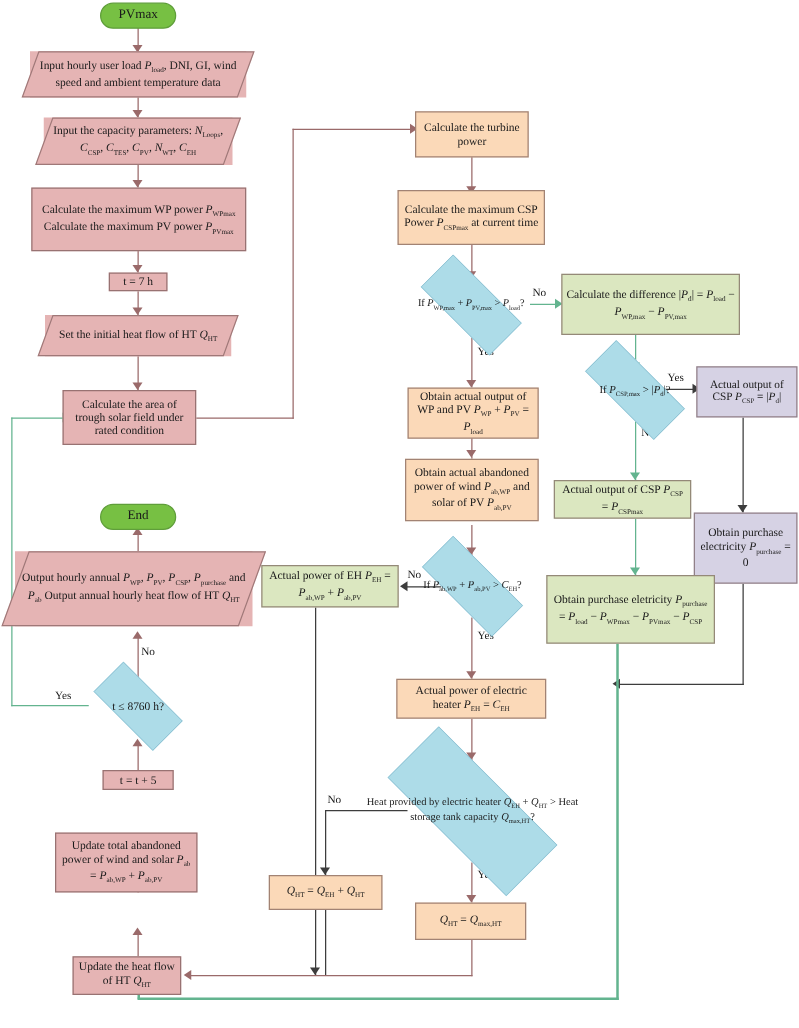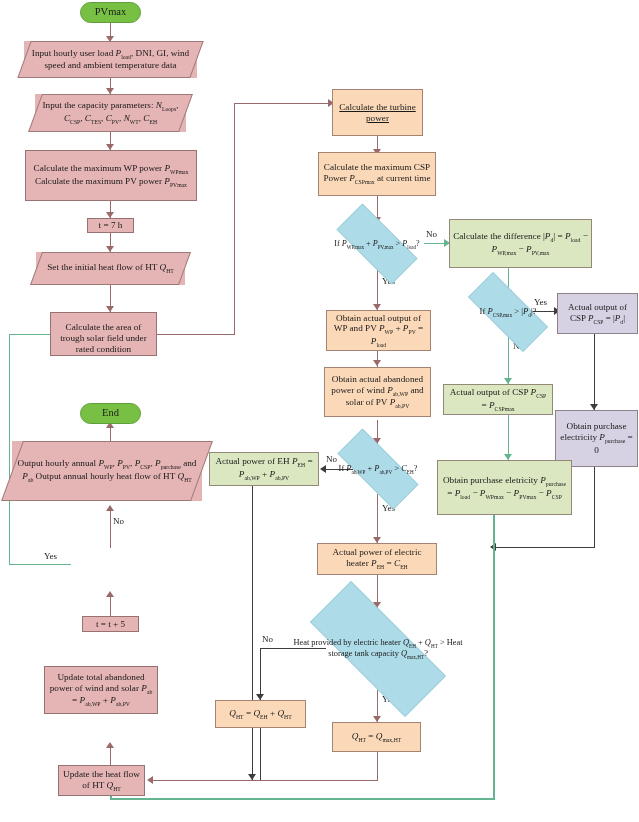--- a/index.html
+++ b/index.html
@@ -187,47 +187,51 @@
 
   <div class="node rect f-pink" style="left:87px;top:218px;width:47px;height:15px;font-size:9.2px;">
     <span class="txt">t = 7 h</span>
   </div>
 
   <div class="node para f-pink" style="left:36px;top:252px;width:149px;height:33px;font-size:9.2px;">
     <div class="skew"></div>
     <span class="txt">Set the initial heat flow of HT <i class="v">Q</i><sub>HT</sub></span>
   </div>
 
-  <div class="node rect f-pink" style="left:50px;top:312px;width:107px;height:44px;font-size:9.2px;align-items:flex-end;">
+  <div class="node rect f-pink" style="left:50px;top:312px;width:107px;height:44px;font-size:9.2px;">
     <span class="txt">Calculate the area of trough solar field under rated condition</span>
   </div>
 
   <div class="node term" style="left:80px;top:403px;width:61px;height:21px;font-size:10.5px;">
     <span class="txt">End</span>
   </div>
 
   <div class="node para f-pink" style="left:12px;top:441px;width:190px;height:60px;font-size:9.2px;">
     <div class="skew"></div>
     <span class="txt">Output hourly annual <i class="v">P</i><sub>WP</sub>, <i class="v">P</i><sub>PV</sub>, <i class="v">P</i><sub>CSP</sub>, <i class="v">P</i><sub>purchase</sub> and <i class="v">P</i><sub>ab</sub> Output annual hourly heat flow of HT <i class="v">Q</i><sub>HT</sub></span>
   </div>
 
+  <div class="node dia" style="left:63px;top:541px;width:95px;height:48px;font-size:9.2px;">
+    <div class="dshape"></div>
+    <span class="txt">t ≤ 8760 h?</span>
+  </div>
 
   <div class="node rect f-pink" style="left:82px;top:616px;width:57px;height:16px;font-size:9.2px;">
     <span class="txt">t = t + 5</span>
   </div>
 
   <div class="node rect f-pink" style="left:44px;top:666px;width:114px;height:48px;font-size:9.2px;">
     <span class="txt">Update total abandoned power of wind and solar <i class="v">P</i><sub>ab</sub> = <i class="v">P</i><sub>ab,WP</sub> + <i class="v">P</i><sub>ab,PV</sub></span>
   </div>
 
   <div class="node rect f-pink" style="left:58px;top:765px;width:87px;height:31px;font-size:9.2px;">
     <span class="txt">Update the heat flow of HT <i class="v">Q</i><sub>HT</sub></span>
   </div>
 
-  <div class="node rect f-orange" style="left:332px;top:89px;width:91px;height:47px;font-size:9.2px;text-decoration:underline;">
+  <div class="node rect f-orange" style="left:332px;top:89px;width:91px;height:37px;font-size:9.2px;">
     <span class="txt">Calculate the turbine power</span>
   </div>
 
   <div class="node rect f-orange" style="left:318px;top:152px;width:118px;height:44px;font-size:9.2px;">
     <span class="txt">Calculate the maximum CSP Power <i class="v">P</i><sub>CSPmax</sub> at current time</span>
   </div>
 
   <div class="node dia" style="left:322px;top:218px;width:110px;height:52px;font-size:8.2px;">
     <div class="dshape"></div>
     <span class="txt">If <i class="v">P</i><sub>WP,max</sub> + <i class="v">P</i><sub>PV,max</sub> &gt; <i class="v">P</i><sub>load</sub>?</span>

